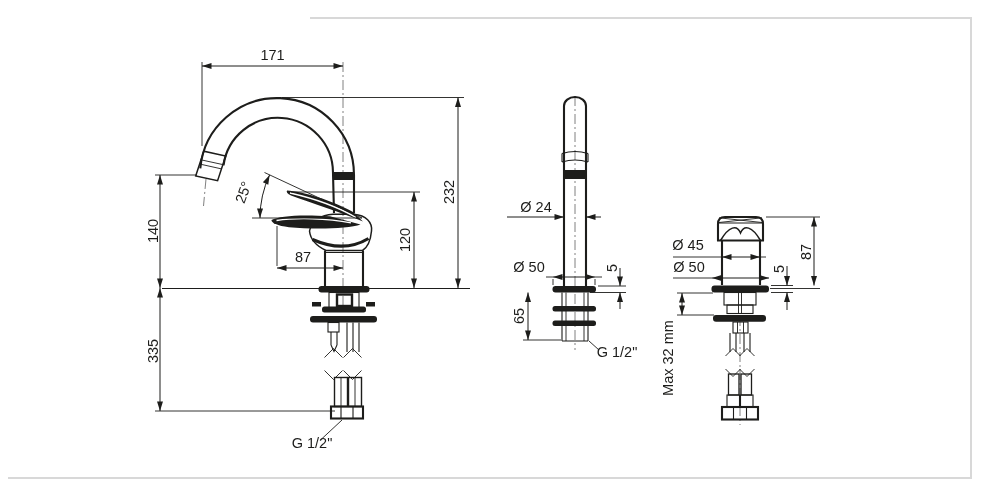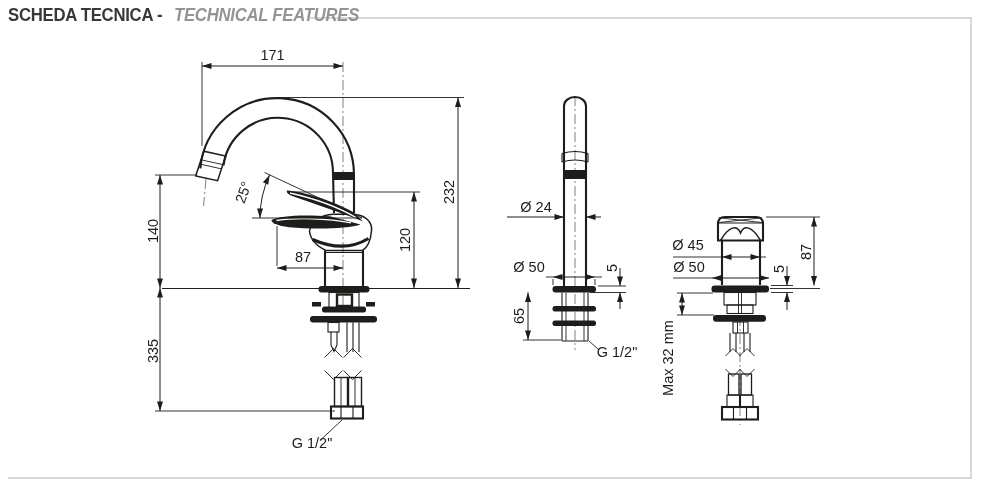--- a/index.html
+++ b/index.html
@@ -22,24 +22,20 @@
   .cl{stroke:#5f5f5f;stroke-width:.8;fill:none;stroke-dasharray:10 3 2 3;}
   .wht{stroke:#fff;stroke-width:1.3;fill:none;}
   .lbl{font-family:"Liberation Sans",sans-serif;font-size:14.5px;fill:#1d1d1b;text-anchor:middle;}
   .frame{stroke:#d8d8d8;stroke-width:2;fill:none;}
 </style>
 </head>
 <body>
 
 <div class="page">
 
-  <div class="hdr">
-    <span class="t1" style="color:#383838">SCHEDA TECNICA -</span>
-    <span class="t2" style="color:#949494">TECHNICAL FEATURES</span>
-  </div>
 
   <svg width="1000" height="503" viewBox="0 0 1000 503">
     <defs>
       <marker id="ar" markerWidth="11" markerHeight="8" refX="10" refY="4" orient="auto-start-reverse" markerUnits="userSpaceOnUse">
         <path d="M0.5,1 L10,4 L0.5,7 Z" fill="#1d1d1b"></path>
       </marker>
     </defs>
 
     <path class="frame" d="M310,18 H971 V478 H8"></path>
 

